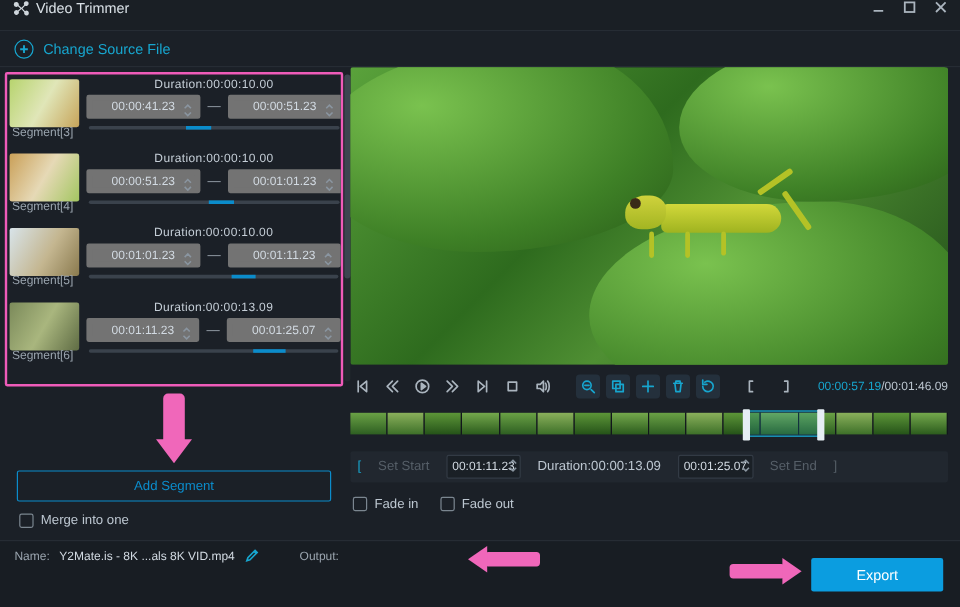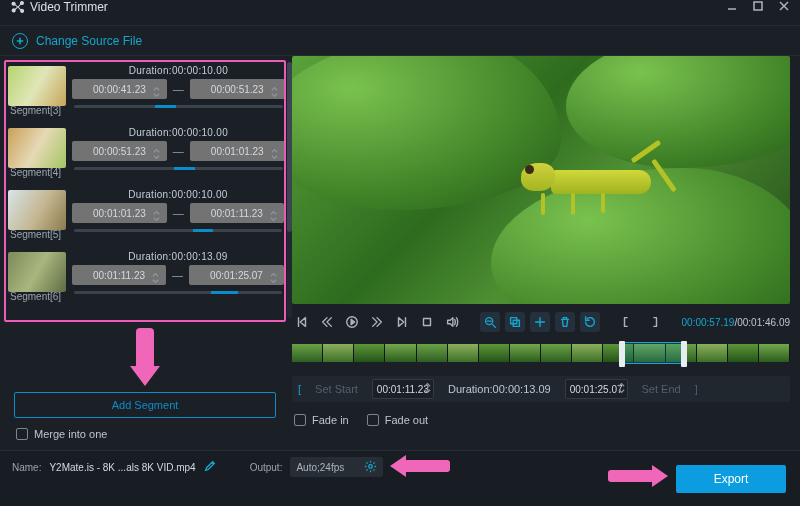--- a/index.html
+++ b/index.html
@@ -452,27 +452,20 @@
 
   <div class="footer">
     <div class="frow">
       <span class="lbl">Name:</span>
       <span class="val">Y2Mate.is - 8K ...als  8K VID.mp4</span>
       <span class="pencil"><svg viewBox="0 0 14 14">
             <path d="M2 12l1-3 7-7 2 2-7 7zM9 3l2 2"></path>
           </svg></span>
       <span style="width:18px"></span>
       <span class="lbl">Output:</span>
-      <div class="outbox">
-        <span>Auto;24fps</span>
-        <span class="gear"><svg viewBox="0 0 16 16">
-              <circle cx="8" cy="8" r="2.2"></circle>
-              <path d="M8 1v2M8 13v2M1 8h2M13 8h2M3 3l1.4 1.4M11.6 11.6L13 13M13 3l-1.4 1.4M4.4 11.6L3 13"></path>
-            </svg></span>
-      </div>
     </div>
     <div class="export">Export</div>
 
     <div class="harrow" style="left:390px;top:4px">
       <div class="hs" style="left:14px;width:46px"></div>
       <div class="hh" style="left:0;border-right:16px solid #f067ba"></div>
     </div>
     <div class="harrow" style="right:132px;top:14px">
       <div class="hs" style="left:0;width:46px"></div>
       <div class="hh" style="right:0;border-left:16px solid #f067ba"></div>

